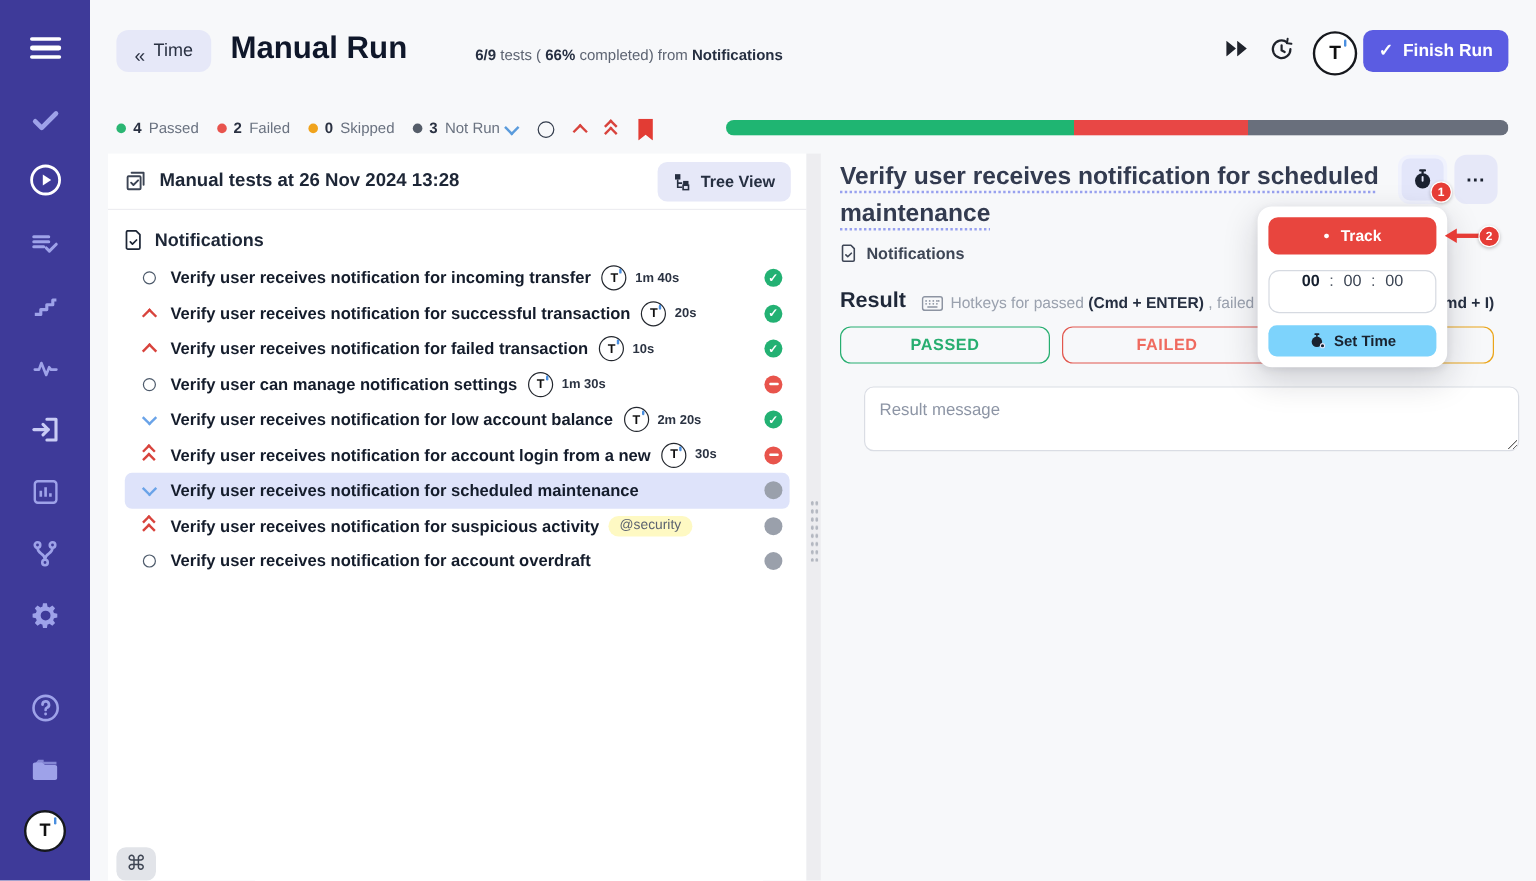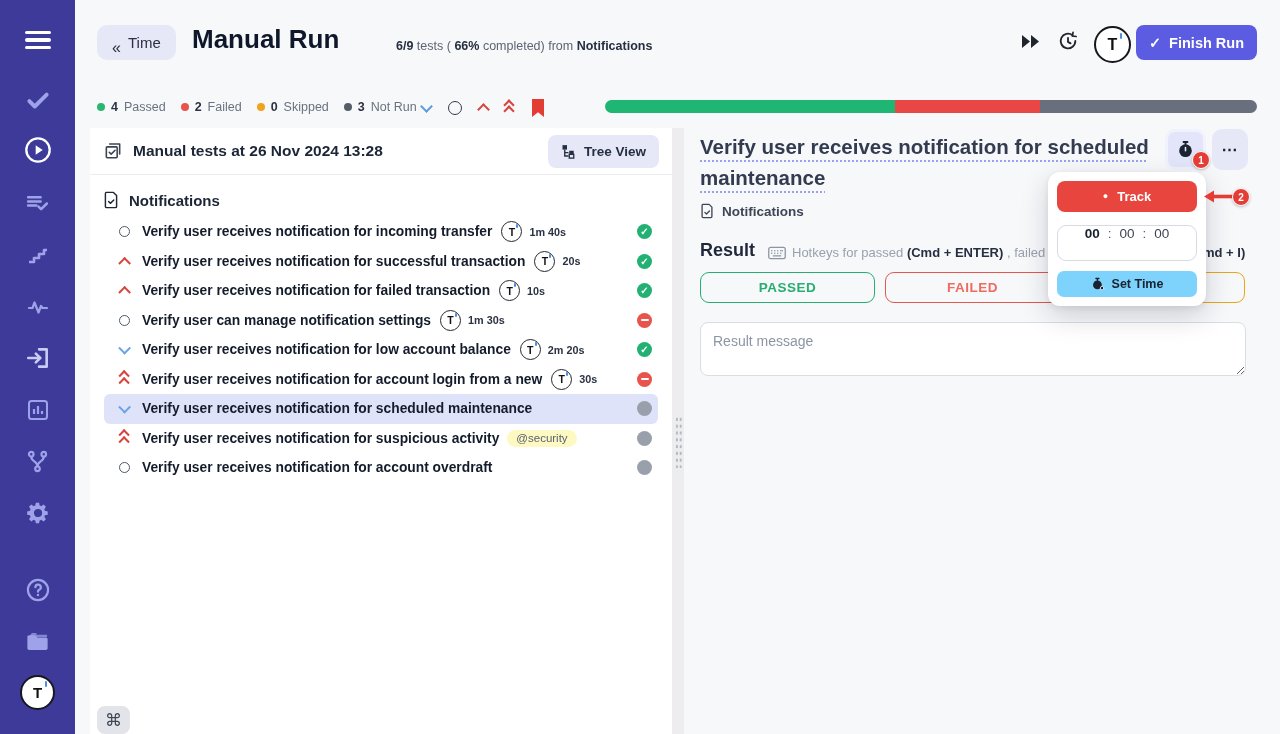--- a/index.html
+++ b/index.html
@@ -88,21 +88,21 @@
   .breadcrumb b{font-size:13.5px;font-weight:600;}
   .result-h{left:700px;top:240px;font-size:18px;font-weight:700;color:#1f2839;}
   .hotkeys{left:768px;top:245px;display:flex;align-items:center;gap:6px;font-size:13px;color:#9aa1ae;white-space:nowrap;}
   .hotkeys b{color:#262f41;font-weight:700;}
   .hotkeys-frag{left:1203px;top:245px;font-size:13px;font-weight:700;color:#262f41;}
   .res-btns{left:700px;top:272px;display:flex;gap:10px;}
   .rbtn{width:175px;height:31px;border-radius:9px;border:1.7px solid;box-sizing:border-box;background:transparent;font-size:13.5px;font-weight:700;letter-spacing:.5px;display:flex;align-items:center;justify-content:center;cursor:pointer;font-family:inherit;}
   .rb-pass{border-color:#27ae70;color:#27ae70;}
   .rb-fail{border-color:#e2574e;color:#ef6a5f;}
   .rb-skip{border-color:#eba51a;color:transparent;}
-  .msg-box{left:700px;top:322px;}
+  .msg-box{left:720px;top:322px;}
   .msg-box textarea{width:546px;height:54px;box-sizing:border-box;border:1px solid #dadde4;border-radius:8px;background:#fff;resize:both;padding:10px 12px;font-family:inherit;font-size:14px;color:#30384a;}
   .msg-box textarea::placeholder{color:#8d95a5;}
 
   
   .popup{left:1048px;top:172px;width:158px;background:#fff;border-radius:12px;box-shadow:0 10px 28px rgba(20,24,40,.18),0 2px 6px rgba(20,24,40,.08);padding:9px;box-sizing:border-box;z-index:40;}
   .track-btn{height:31px;background:#e8453e;border-radius:8px;color:#fff;font-size:13px;font-weight:700;display:flex;align-items:center;justify-content:center;gap:9px;cursor:pointer;}
   .track-dot{font-size:9px;line-height:1;}
   .timer{margin-top:13px;height:34px;border:1.4px solid #d6dae1;border-radius:9px;display:flex;align-items:flex-start;justify-content:center;gap:8px;font-size:13.5px;color:#3c4554;cursor:text;}
   .timer .t-h{font-weight:700;color:#16202f;}
   .timer .colon{color:#555d69;}

